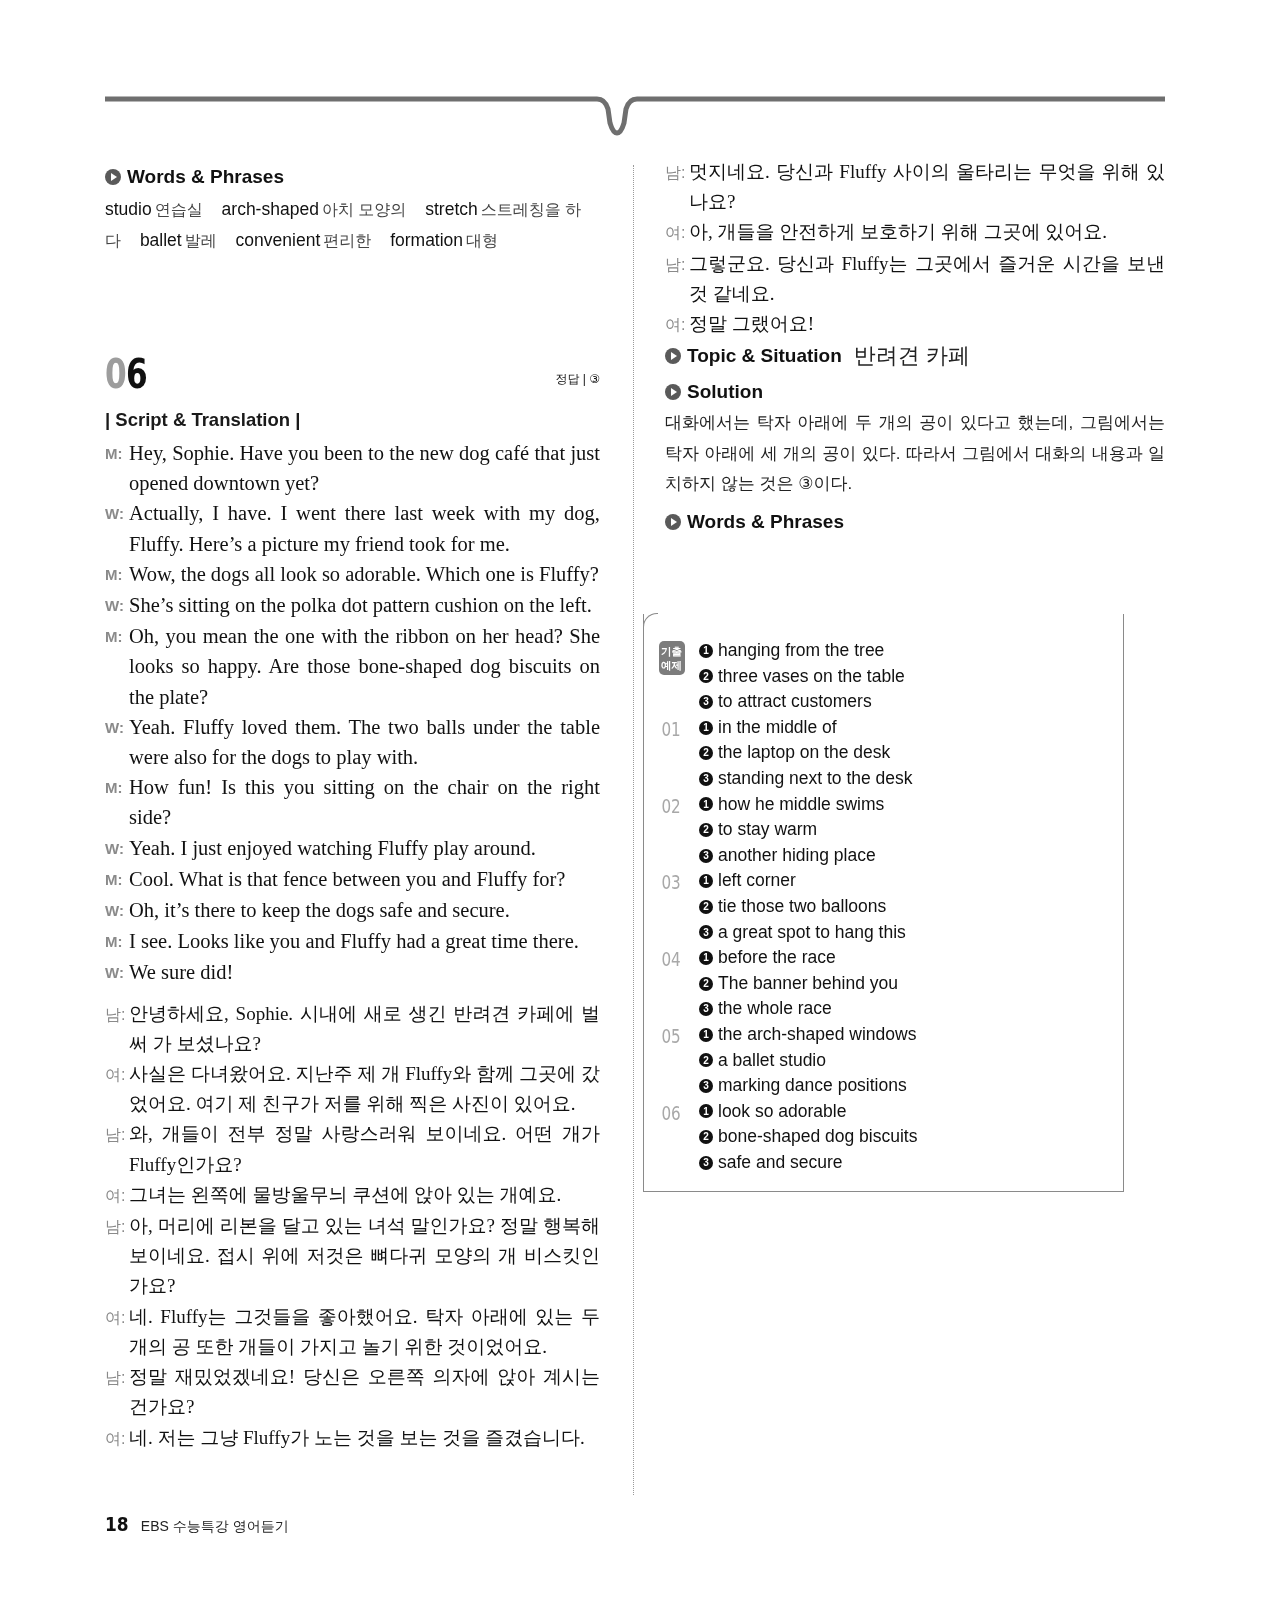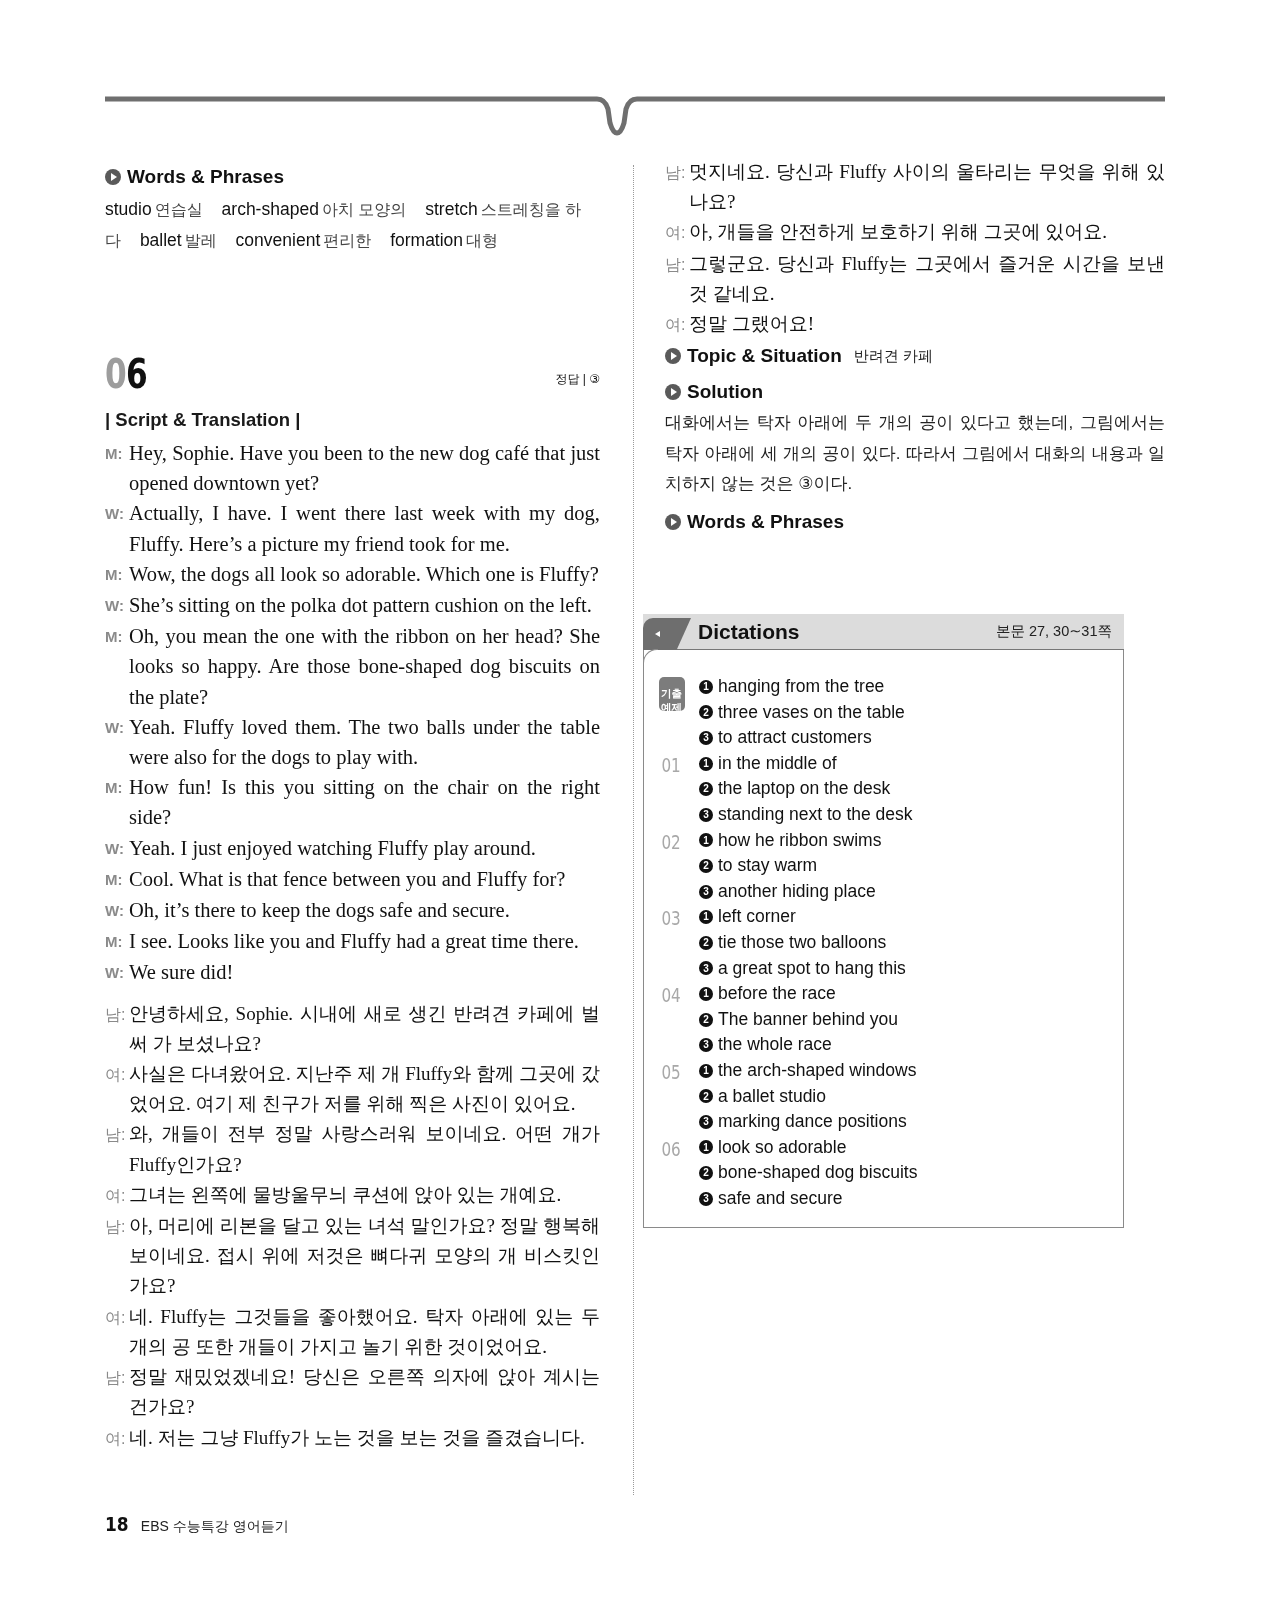--- a/index.html
+++ b/index.html
@@ -8,21 +8,21 @@
 
   .top-rule { position: absolute; left: 105px; top: 95px; width: 1060px; height: 50px; }
 
   .col-left { position: absolute; left: 105px; top: 165px; width: 495px; }
   .col-right { position: absolute; left: 665px; top: 165px; width: 500px; }
   .col-divider { position: absolute; left: 633px; top: 165px; width: 0; height: 1330px; border-left: 1px dotted #9a9a9a; }
 
   .sec-head { display: flex; align-items: center; font-weight: bold; font-size: 19px; line-height: 24px; color: #111; }
   .sec-head .tri-icon { width: 16px; height: 16px; border-radius: 50%; background: #5a5a5a; position: relative; margin-right: 6px; flex: none; }
   .sec-head .tri-icon::after { content: ""; position: absolute; left: 6px; top: 4px; border-left: 6px solid #fff; border-top: 4px solid transparent; border-bottom: 4px solid transparent; }
-  .sec-head .sub { font-weight: normal; font-size: 15px; margin-left: 12px; color: #222; }
+  .sec-head .sub { font-weight: normal; font-size: 22px; margin-left: 12px; color: #222; }
 
   .words { font-size: 17.5px; line-height: 31px; margin-top: 5px; color: #111; }
   .words .w { margin-right: 14px; }
   .words .ko { color: #444; font-size: 16px; margin-left: 3px; }
 
   .qnum-row { display: flex; align-items: flex-end; justify-content: space-between; margin-top: 98px; }
   .qnum { font-family: "DejaVu Sans", sans-serif; font-weight: bold; font-size: 40px; line-height: 40px; letter-spacing: -1px; transform: scaleX(0.78); transform-origin: left bottom; }
   .qnum .d1 { color: #9d9d9d; }
   .qnum .d2 { color: #111; }
   .answer { font-size: 12px; color: #111; padding-bottom: 6px; }
@@ -43,21 +43,21 @@
   .dict-head { position: relative; height: 36px; background: #dcdcdc; border-bottom: 1px solid #777; display: flex; align-items: center; }
   .dict-tab { position: absolute; left: 0; top: 4px; width: 48px; height: 32px; background: #6e6e6e; border-radius: 10px 0 0 0; clip-path: polygon(0 0, 100% 0, 70% 100%, 0 100%); }
   .dict-tab::after { content: ""; position: absolute; left: 12px; top: 13px; border-right: 5px solid #fff; border-top: 3.5px solid transparent; border-bottom: 3.5px solid transparent; }
   .dict-title { font-weight: bold; font-size: 21px; margin-left: 55px; color: #111; }
   .dict-ref { margin-left: auto; margin-right: 12px; font-size: 14.5px; color: #222; }
   .dict-body { border: 1px solid #8a8a8a; border-top: none; border-radius: 0 0 0 0; height: 578px; padding-top: 24px; position: relative; }
   .dict-body::before { content: ""; position: absolute; left: -1px; top: -1px; width: 14px; height: 14px; border-left: 1px solid #8a8a8a; border-top: 1px solid #8a8a8a; border-radius: 14px 0 0 0; background: #fff; }
   .dgroup { display: flex; }
   .dlabel { width: 55px; flex: none; text-align: center; padding-top: 3px; }
   .dlabel .num { font-family: "DejaVu Sans", sans-serif; font-size: 19px; color: #a8a8a8; display: inline-block; transform: scaleX(0.8); }
-  .dlabel .badge { display: inline-block; width: 26px; height: 34px; background: #7c7c7c; color: #fff; border-radius: 5px; font-size: 10.5px; font-weight: bold; line-height: 14px; padding-top: 9px; }
+  .dlabel .badge { display: inline-block; width: 26px; height: 34px; background: #7c7c7c; color: #fff; border-radius: 5px; font-size: 10.5px; font-weight: bold; line-height: 14px; padding-top: 3px; }
   .ditems { flex: 1; }
   .ditem { font-size: 17.5px; line-height: 25.6px; color: #111; display: flex; align-items: center; }
   .circ { display: inline-flex; align-items: center; justify-content: center; width: 14px; height: 14px; border-radius: 50%; background: #111; color: #fff; font-size: 10px; font-weight: bold; margin-right: 5px; flex: none; }
 
   .footer { position: absolute; left: 105px; top: 1512px; display: flex; align-items: baseline; }
   .footer .pg { font-weight: bold; font-size: 20px; color: #111; margin-right: 8px; font-family: "DejaVu Sans", sans-serif; transform: scaleX(0.85); display: inline-block; transform-origin: left; }
   .footer .book { font-size: 14px; color: #222; }
 </style>
 </head>
 <body>
@@ -208,25 +208,20 @@
   </div>
   <div class="sol-text">대화에서는 탁자 아래에 두 개의 공이 있다고 했는데, 그림에서는 탁자 아래에 세 개의 공이 있다. 따라서 그림에서 대화의 내용과 일치하지 않는 것은 ③이다.</div>
 
   <div class="sec-head" style="margin-top:10px">
     <span class="tri-icon"></span>
     <span>Words &amp; Phrases</span>
   </div>
 </div>
 
 <div class="dict">
-  <div class="dict-head">
-    <span class="dict-tab"></span>
-    <span class="dict-title">Dictations</span>
-    <span class="dict-ref">본문 27, 30∼31쪽</span>
-  </div>
   <div class="dict-body">
     <div class="dgroup">
       <div class="dlabel"><span class="badge"><span>기출</span><br><span>예제</span></span></div>
       <div class="ditems">
         <div class="ditem">
             <span class="circ">1</span>
             <span>hanging from the tree</span>
           </div>
         <div class="ditem">
             <span class="circ">2</span>
@@ -253,21 +248,21 @@
             <span class="circ">3</span>
             <span>standing next to the desk</span>
           </div>
       </div>
     </div>
     <div class="dgroup">
       <div class="dlabel"><span class="num">02</span></div>
       <div class="ditems">
         <div class="ditem">
             <span class="circ">1</span>
-            <span>how he ribbon swims</span>
+            <span>how he middle swims</span>
           </div>
         <div class="ditem">
             <span class="circ">2</span>
             <span>to stay warm</span>
           </div>
         <div class="ditem">
             <span class="circ">3</span>
             <span>another hiding place</span>
           </div>
       </div>

